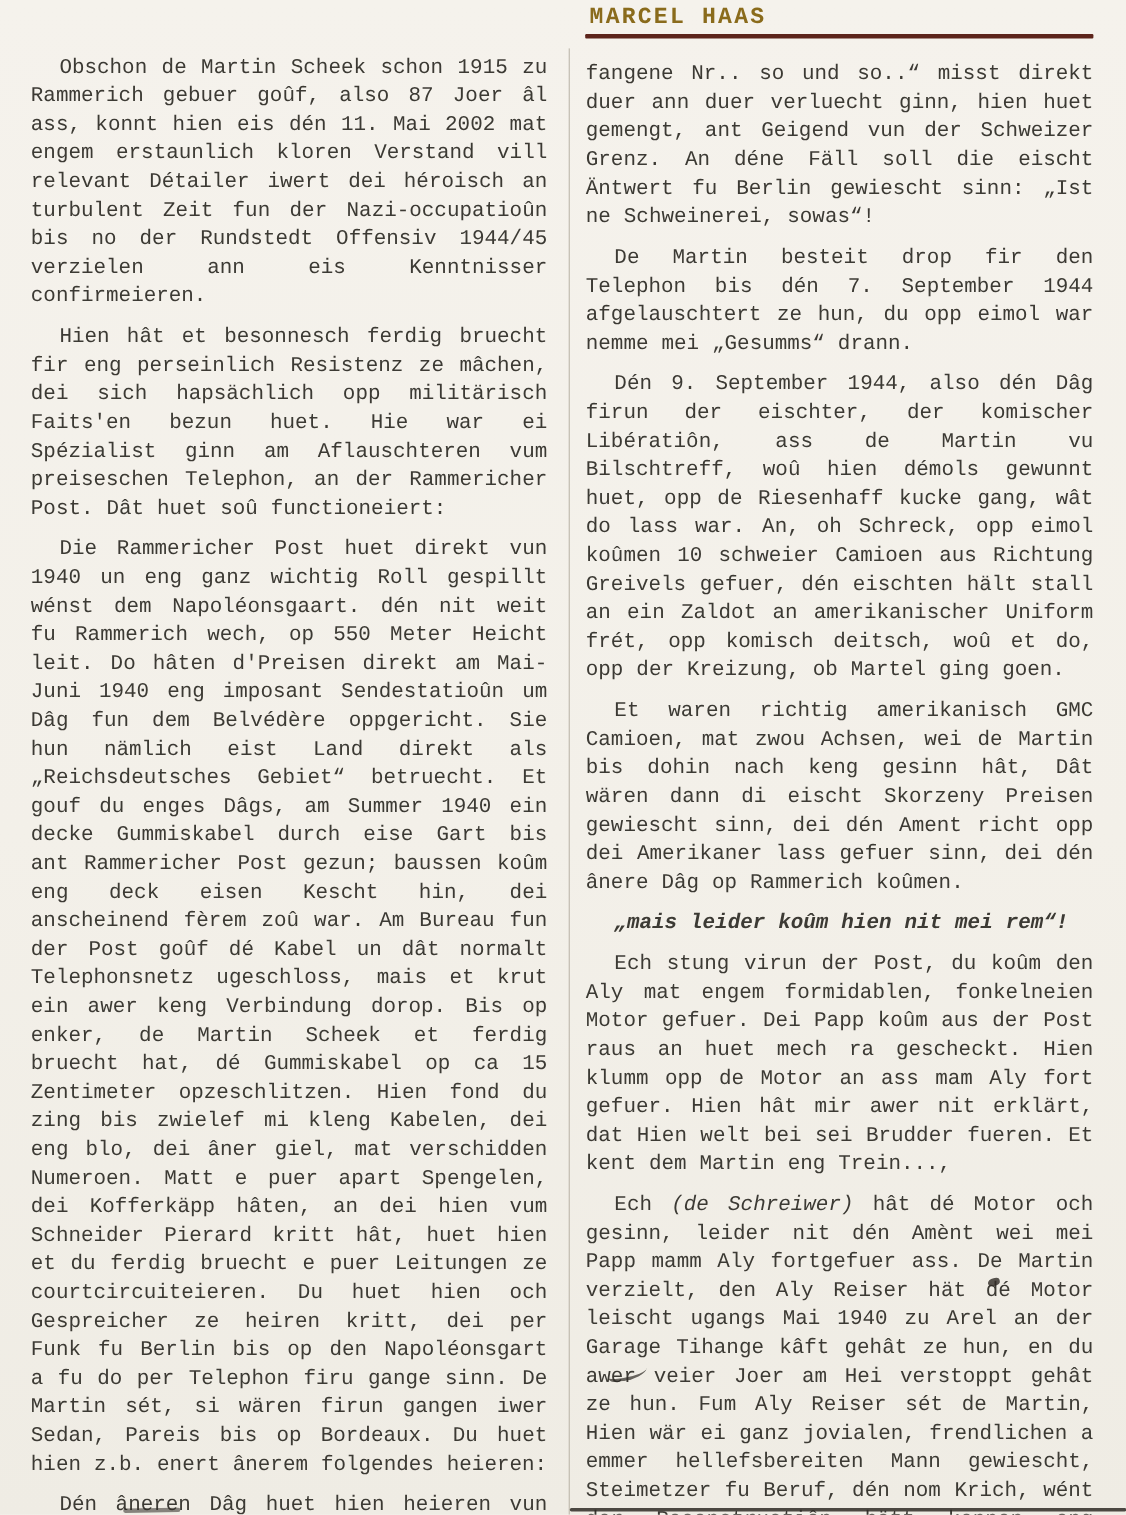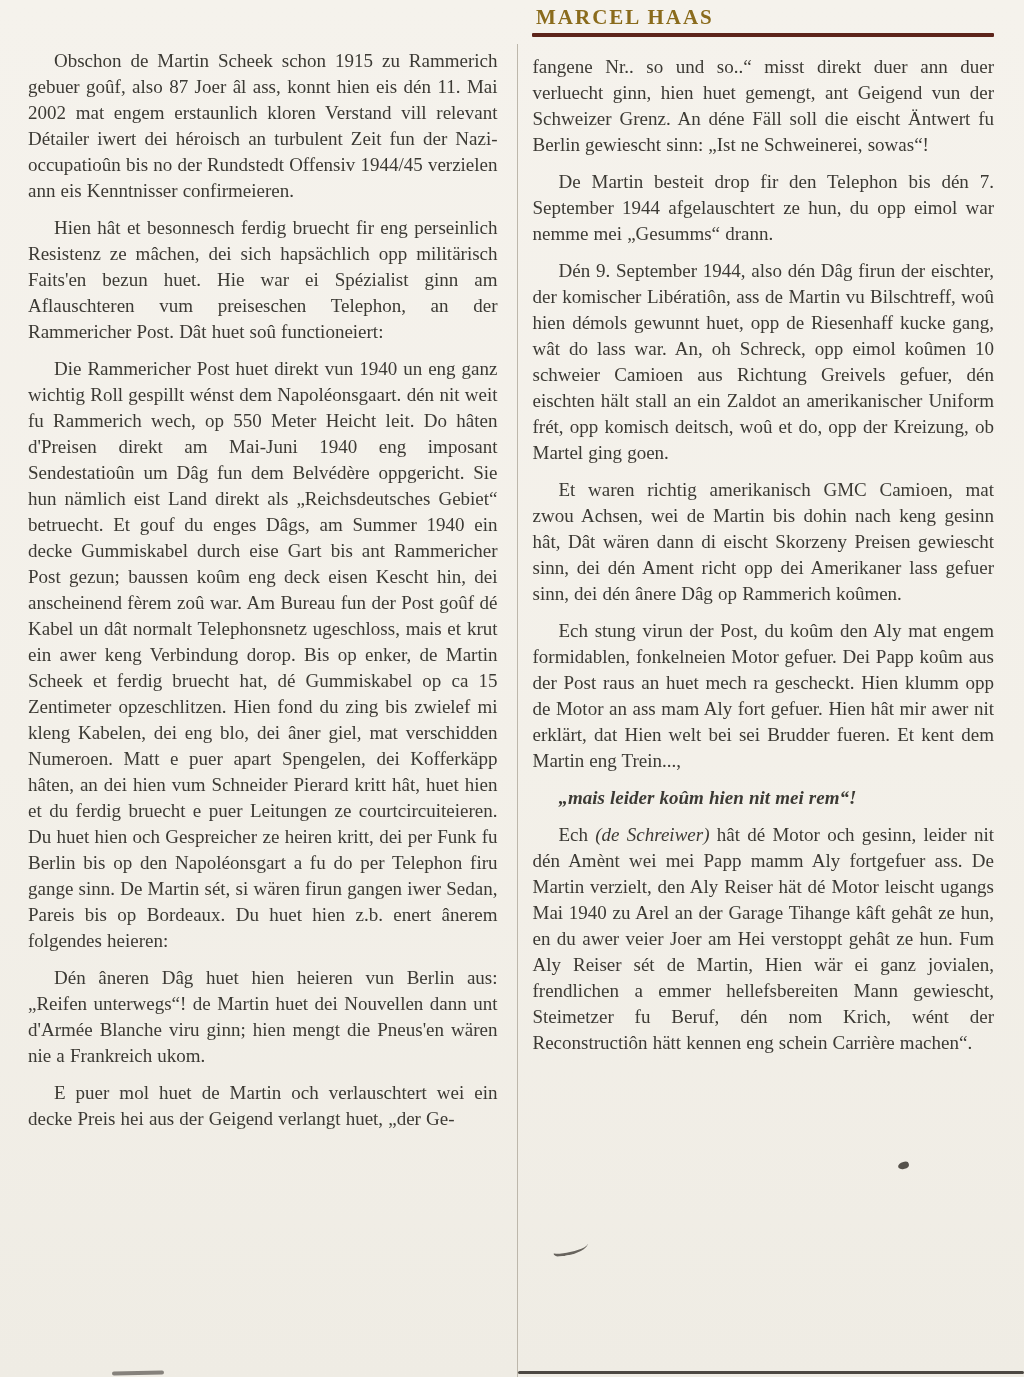--- a/index.html
+++ b/index.html
@@ -13,21 +13,21 @@
   html,body{margin:0;padding:0;}
   body{
     width:1024px;height:1377px;
     background:var(--paper);
     font-family:"Liberation Serif","DejaVu Serif",serif;
     color:var(--ink);
     position:relative;
     overflow:hidden;
   }
   .sheet{position:relative;width:1024px;height:1377px;
-    background:linear-gradient(180deg,#f5f2ec 0%,#f3f0e9 55%,#efece4 100%);}
+    background:linear-gradient(180deg,#f5f2ec 0%,#f3f0e9 55%,#efece4 100%);font-family:Liberation Mono, monospace;}
   .header-wrap{position:absolute;left:532px;top:5px;width:462px;}
   .header-title{
     font-size:21px;font-weight:bold;letter-spacing:2px;
     color:var(--header-text);
     padding-left:4px;
   }
   .header-rule{margin-top:3px;height:4px;background:var(--header-rule);border-radius:1px;}
   .page{
     position:absolute;top:44px;left:28px;right:30px;bottom:0;
     display:flex;align-items:stretch;
@@ -86,22 +86,22 @@
         <p class="para body">Die Rammericher Post huet direkt vun 1940 un eng ganz wichtig Roll gespillt wénst dem Napoléonsgaart. dén nit weit fu Rammerich wech, op 550 Meter Heicht leit. Do hâten d'Preisen direkt am Mai-Juni 1940 eng imposant Sendestatioûn um Dâg fun dem Belvédère oppgericht. Sie hun nämlich eist Land direkt als „Reichsdeutsches Gebiet“ betruecht. Et gouf du enges Dâgs, am Summer 1940 ein decke Gummiskabel durch eise Gart bis ant Rammericher Post gezun; baussen koûm eng deck eisen Kescht hin, dei anscheinend fèrem zoû war. Am Bureau fun der Post goûf dé Kabel un dât normalt Telephonsnetz ugeschloss, mais et krut ein awer keng Verbindung dorop. Bis op enker, de Martin Scheek et ferdig bruecht hat, dé Gummiskabel op ca 15 Zentimeter opzeschlitzen. Hien fond du zing bis zwielef mi kleng Kabelen, dei eng blo, dei âner giel, mat verschidden Numeroen. Matt e puer apart Spengelen, dei Kofferkäpp hâten, an dei hien vum Schneider Pierard kritt hât, huet hien et du ferdig bruecht e puer Leitungen ze courtcircuiteieren. Du huet hien och Gespreicher ze heiren kritt, dei per Funk fu Berlin bis op den Napoléonsgart a fu do per Telephon firu gange sinn. De Martin sét, si wären firun gangen iwer Sedan, Pareis bis op Bordeaux. Du huet hien z.b. enert ânerem folgendes heieren:</p>
         <p class="para body">Dén âneren Dâg huet hien heieren vun Berlin aus: „Reifen unterwegs“! de Martin huet dei Nouvellen dann unt d'Armée Blanche viru ginn; hien mengt die Pneus'en wären nie a Frankreich ukom.</p>
         <p class="para body">E puer mol huet de Martin och verlauschtert wei ein decke Preis hei aus der Geigend verlangt huet, „der Ge-</p>
       </div>
     <div class="divider"></div>
     <div class="col col-right">
         <p class="para body noindent">fangene Nr.. so und so..“ misst direkt duer ann duer verluecht ginn, hien huet gemengt, ant Geigend vun der Schweizer Grenz. An déne Fäll soll die eischt Äntwert fu Berlin gewiescht sinn: „Ist ne Schweinerei, sowas“!</p>
         <p class="para body">De Martin besteit drop fir den Telephon bis dén 7. September 1944 afgelauschtert ze hun, du opp eimol war nemme mei „Gesumms“ drann.</p>
         <p class="para body">Dén 9. September 1944, also dén Dâg firun der eischter, der komischer Libératiôn, ass de Martin vu Bilschtreff, woû hien démols gewunnt huet, opp de Riesenhaff kucke gang, wât do lass war. An, oh Schreck, opp eimol koûmen 10 schweier Camioen aus Richtung Greivels gefuer, dén eischten hält stall an ein Zaldot an amerikanischer Uniform frét, opp komisch deitsch, woû et do, opp der Kreizung, ob Martel ging goen.</p>
         <p class="para body">Et waren richtig amerikanisch GMC Camioen, mat zwou Achsen, wei de Martin bis dohin nach keng gesinn hât, Dât wären dann di eischt Skorzeny Preisen gewiescht sinn, dei dén Ament richt opp dei Amerikaner lass gefuer sinn, dei dén ânere Dâg op Rammerich koûmen.</p>
+        <p class="para quote">„mais leider koûm hien nit mei rem“!</p>
         <p class="para body">Ech stung virun der Post, du koûm den Aly mat engem formidablen, fonkelneien Motor gefuer. Dei Papp koûm aus der Post raus an huet mech ra gescheckt. Hien klumm opp de Motor an ass mam Aly fort gefuer. Hien hât mir awer nit erklärt, dat Hien welt bei sei Brudder fueren. Et kent dem Martin eng Trein...,</p>
-        <p class="para quote">„mais leider koûm hien nit mei rem“!</p>
         <p class="para body"><span>Ech </span><span class="it">(de Schreiwer)</span><span> hât dé Motor och gesinn, leider nit dén Amènt wei mei Papp mamm Aly fortgefuer ass. De Martin verzielt, den Aly Reiser hät dé Motor leischt ugangs Mai 1940 zu Arel an der Garage Tihange kâft gehât ze hun, en du awer veier Joer am Hei verstoppt gehât ze hun. Fum Aly Reiser sét de Martin, Hien wär ei ganz jovialen, frendlichen a emmer hellefsbereiten Mann gewiescht, Steimetzer fu Beruf, dén nom Krich, wént der Reconstructiôn hätt kennen eng schein Carrière machen“.</span></p>
       </div>
   </div>
 
   <div class="artifact-dot"></div>
   <div class="artifact-stroke"></div>
   <div class="bottom-edge"></div>
   <div class="bottom-smudge"></div>
 
 </div>

